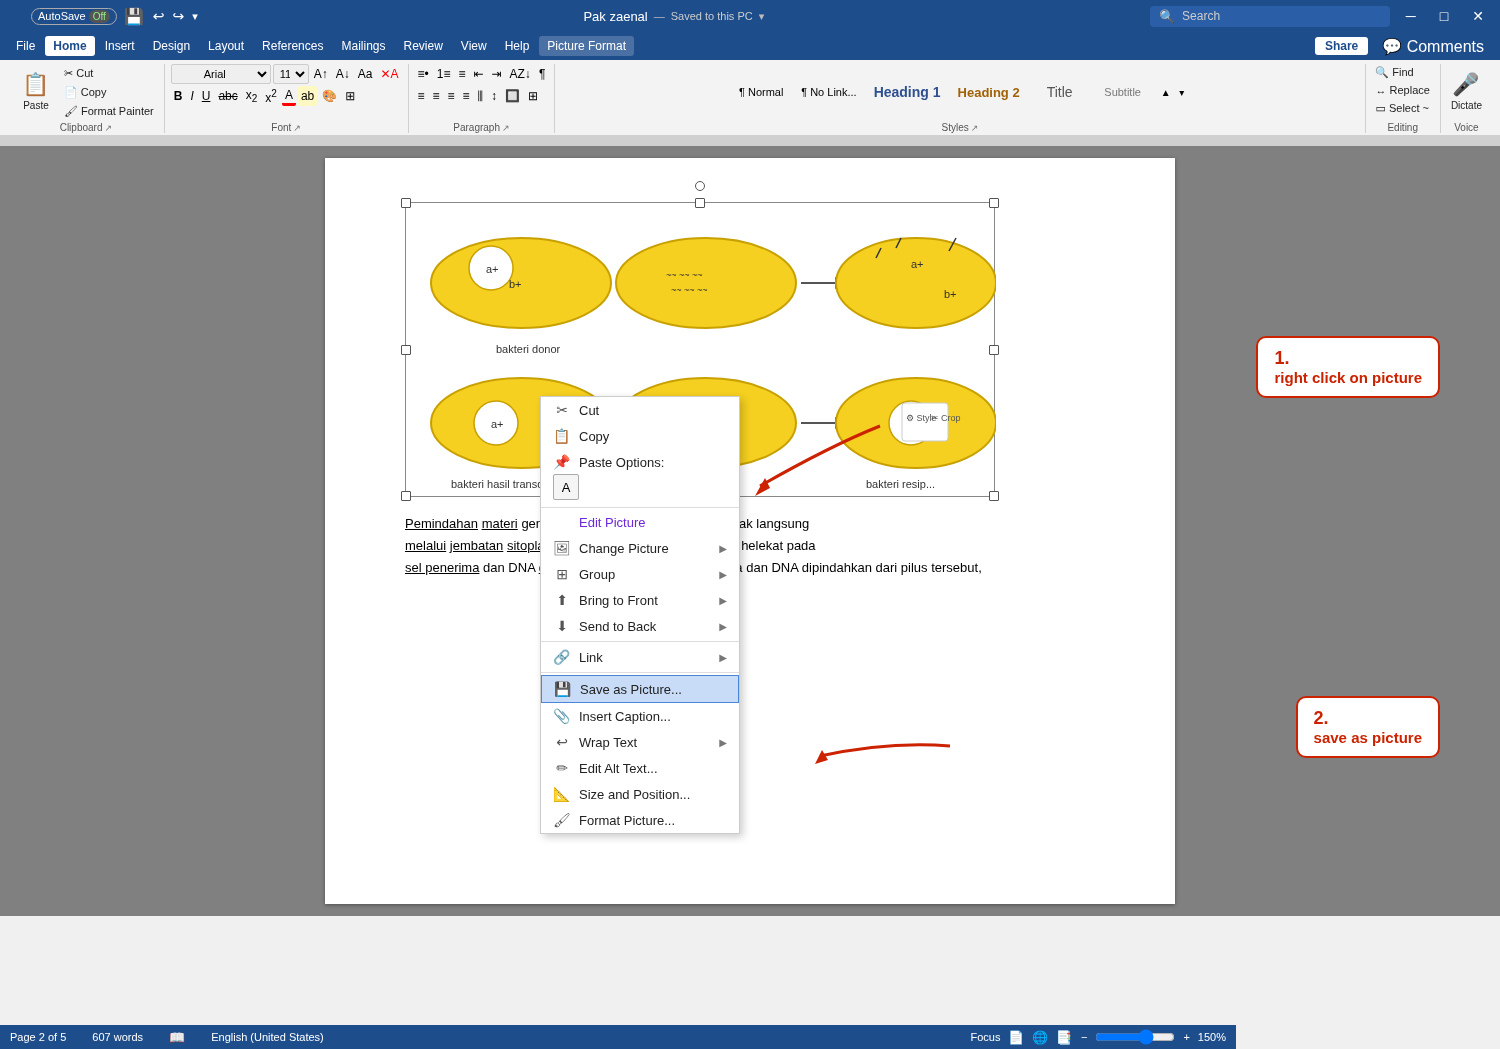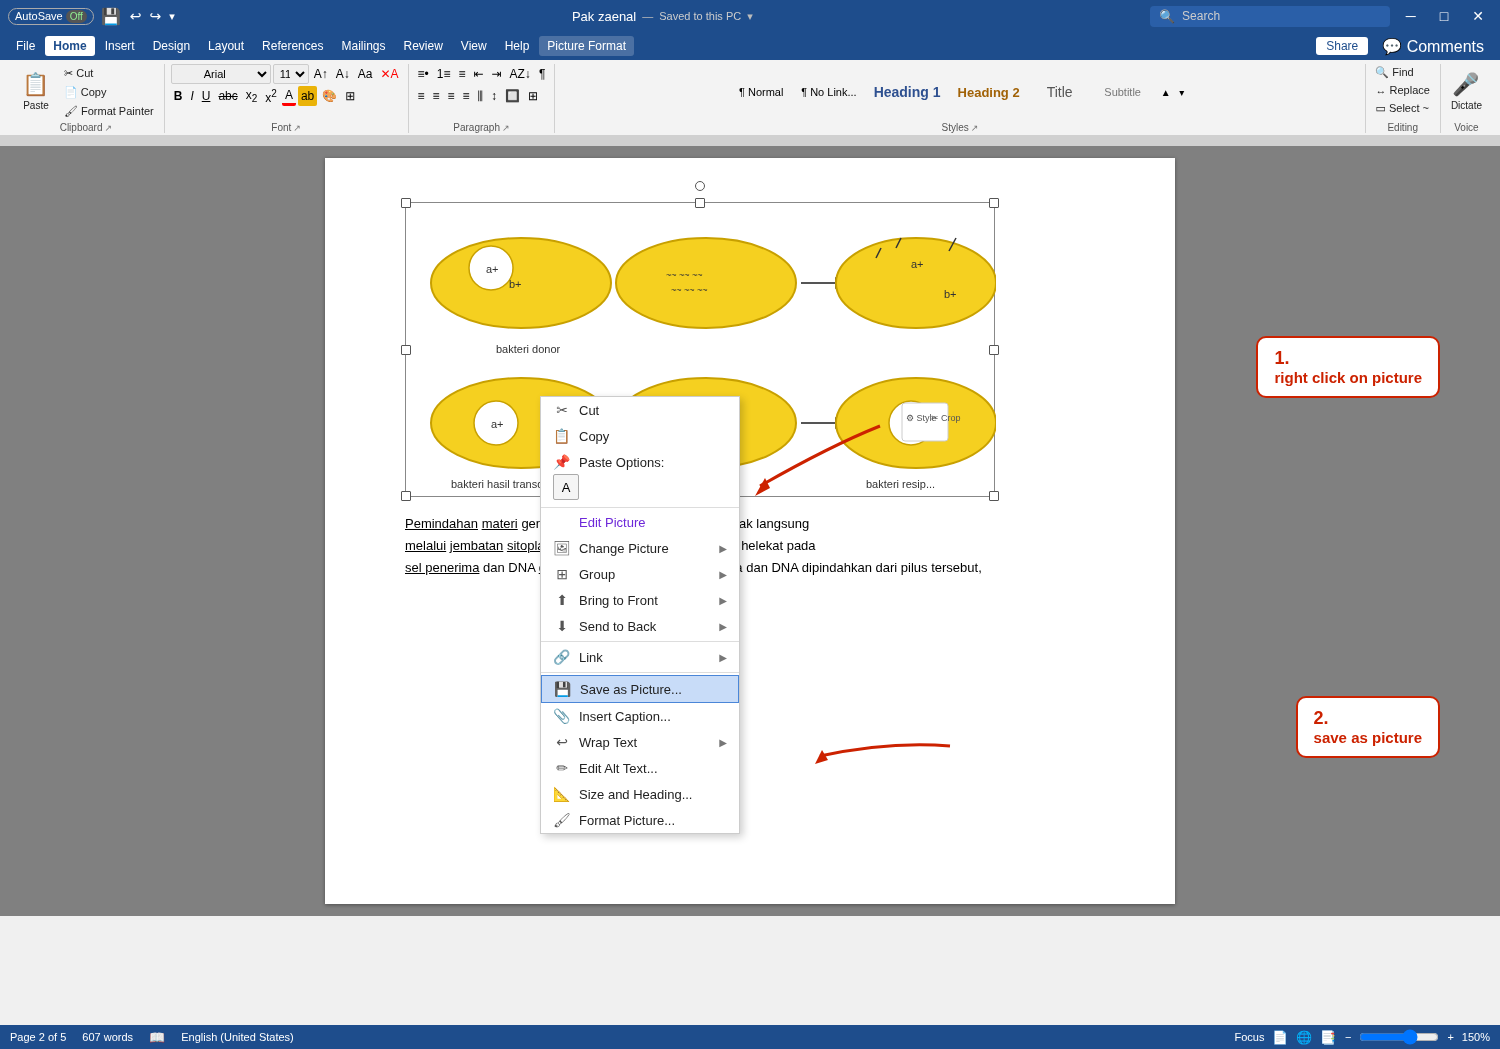--- a/index.html
+++ b/index.html
@@ -11,21 +11,21 @@
       height: 32px;
       display: flex;
       align-items: center;
       justify-content: space-between;
       padding: 0 8px;
       color: white;
       font-size: 12px;
     }
     .title-bar-left { display: flex; align-items: center; gap: 8px; }
     .title-bar-center { display: flex; align-items: center; gap: 6px; }
-    .autosave-badge { background: #1e4d8c; border: 1px solid #aaa; border-radius: 10px; padding: 1px 6px; font-size: 11px; display: flex; align-items: center; gap: 3px; }
+    .autosave-badge { background: #1e4d8c; border: 1px solid #aaa; border-radius: 10px; padding: 1px 6px; font-size: 11px; display: flex; align-items: center; gap: 3px; margin-left: 23px; }
     .autosave-toggle { background: #555; border-radius: 8px; padding: 1px 4px; font-size: 10px; }
     .autosave-on { color: #90ee90; }
     .title-save-icon { font-size: 16px; cursor: pointer; }
     .title-undo, .title-redo { font-size: 14px; cursor: pointer; }
     .title-doc-name { font-size: 13px; }
     .title-cloud { font-size: 11px; color: #ccc; }
     .search-bar {
       background: #2a5fa8;
       border-radius: 4px;
       padding: 3px 10px;
@@ -49,21 +49,21 @@
     }
     .menu-item {
       color: white;
       font-size: 12px;
       padding: 3px 8px;
       cursor: pointer;
       border-radius: 3px;
     }
     .menu-item:hover, .menu-item.active { background: rgba(255,255,255,0.2); }
     .menu-item.active-tab { background: white; color: #1e4d8c; font-weight: 600; }
-    .menu-share { margin-left: auto; background: white; color: #1e4d8c; border-radius: 3px; padding: 2px 10px; font-size: 12px; font-weight: 400; }
+    .menu-share { margin-left: auto; background: white; color: #1e4d8c; border-radius: 3px; padding: 2px 10px; font-size: 12px; font-weight: 700; }
     .menu-comments { color: white; font-size: 16px; padding: 3px 8px; }
 
     
     .ribbon {
       background: #f3f3f3;
       border-bottom: 1px solid #d0d0d0;
       padding: 4px 8px 2px;
       display: flex;
       align-items: stretch;
       gap: 0;
@@ -210,25 +210,25 @@
 
     
     .status-bar {
       background: #1e4d8c;
       height: 24px;
       display: flex;
       align-items: center;
       padding: 0 10px;
       color: white;
       font-size: 11px;
-      gap: 16px;
+      gap: 26px;
       position: fixed;
       bottom: 0;
       left: 0;
-      width: 1500px;
+      width: 1236px;
     }
     .status-right { margin-left: auto; display: flex; align-items: center; gap: 8px; }
     .zoom-slider { width: 80px; }
 
     
     .callout-1 {
       position: absolute;
       right: 60px;
       top: 200px;
       background: white;
@@ -368,21 +368,21 @@
         <button class="format-btn" style="color:red;">✕A</button>
       </div>
       <div class="ribbon-row">
         <button class="format-btn" style="font-weight:bold;">B</button>
         <button class="format-btn" style="font-style:italic;">I</button>
         <button class="format-btn" style="text-decoration:underline;">U</button>
         <button class="format-btn"><s>abc</s></button>
         <button class="format-btn">x<sub>2</sub></button>
         <button class="format-btn">x<sup>2</sup></button>
         <button class="format-btn" style="border-bottom:3px solid red;"><span>A</span></button>
-        <button class="format-btn" style="background:#eab308;"><span>ab</span></button>
+        <button class="format-btn" style="background:#fef9c3;"><span>ab</span></button>
         <button class="format-btn">🎨</button>
         <button class="format-btn">⊞</button>
       </div>
     </div>
     <div class="ribbon-group-label">
       <span>Font</span>
       <span class="expand-icon">↗</span>
     </div>
   </div>
 
@@ -660,21 +660,21 @@
       <span class="ctx-icon">↩</span>
       <span class="ctx-label">Wrap Text</span>
       <span class="ctx-arrow">▶</span>
     </div>
     <div class="ctx-item">
       <span class="ctx-icon">✏</span>
       <span class="ctx-label">Edit Alt Text...</span>
     </div>
     <div class="ctx-item">
       <span class="ctx-icon">📐</span>
-      <span class="ctx-label">Size and Heading...</span>
+      <span class="ctx-label">Size and Position...</span>
     </div>
     <div class="ctx-item">
       <span class="ctx-icon">🖌</span>
       <span class="ctx-label">Format Picture...</span>
     </div>
   </div>
 
   <div class="callout-1">
     <div style="font-size:18px;">1.</div>
     <div>right click on picture</div>

